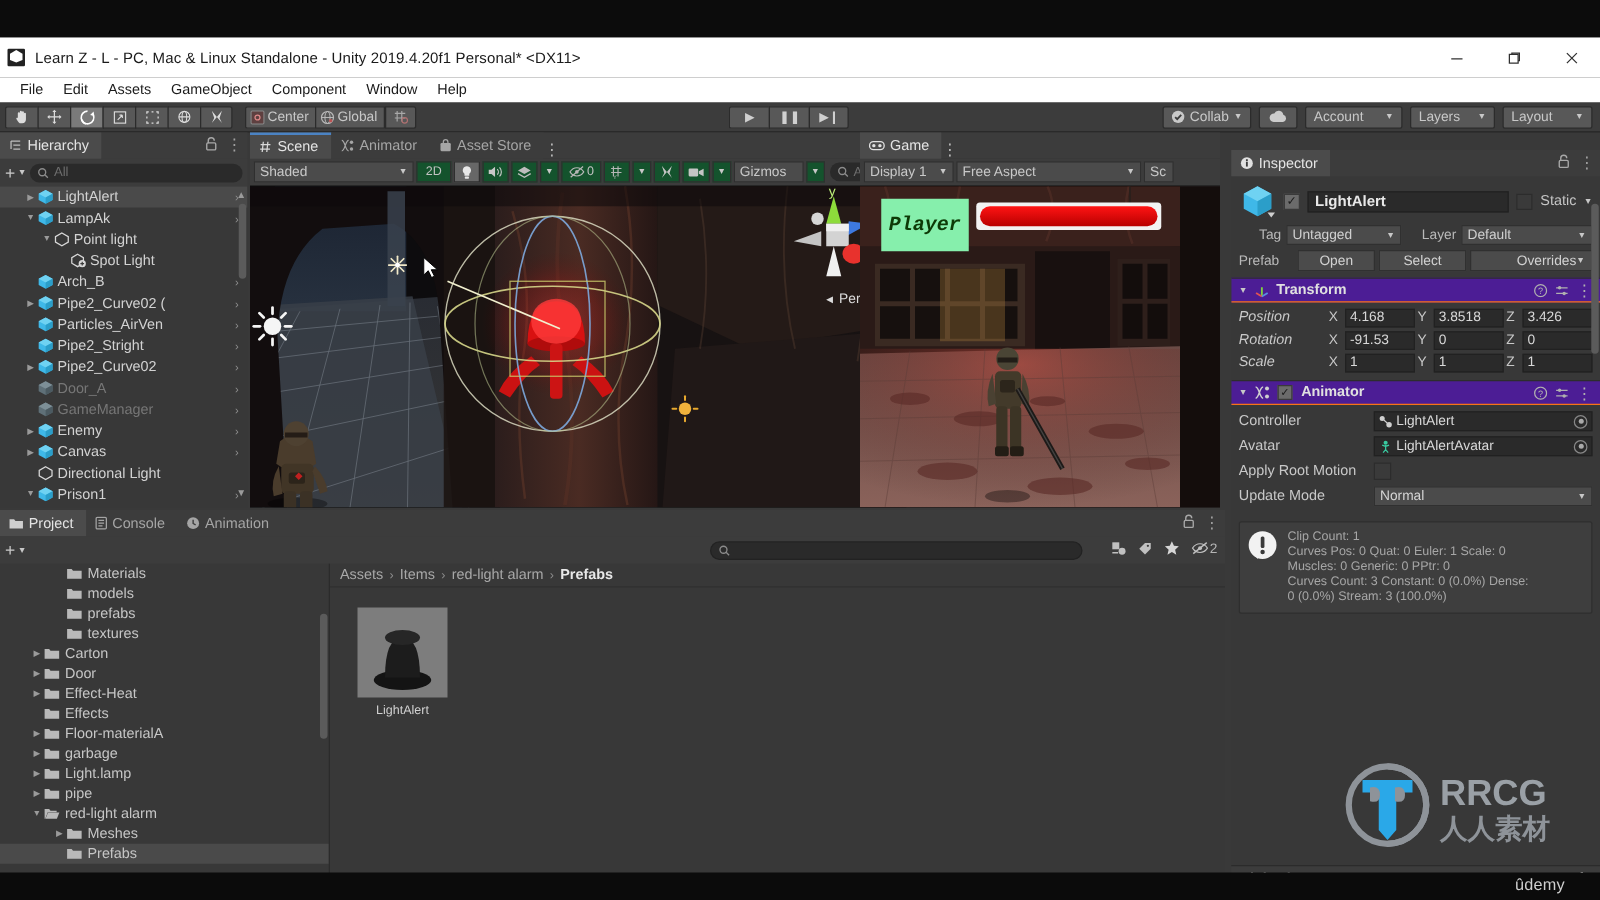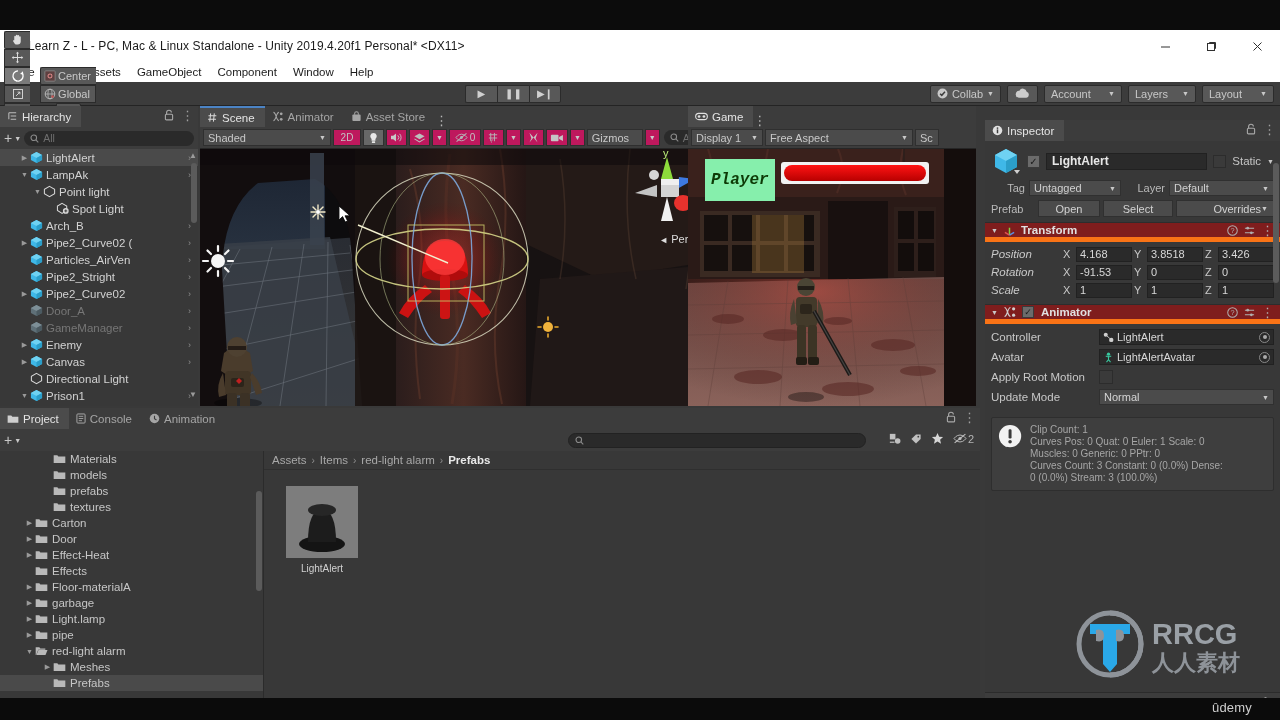--- a/index.html
+++ b/index.html
@@ -40,21 +40,21 @@
     background:#ffffff; display:flex; align-items:center; padding-left:8px;
   }
   .menu-item { color:#1b1b1b; font-size:11.5px; padding:2px 8px; }
 
   
   .toolbar {
     position:absolute; left:0; top:82px; width:1280px; height:24px;
     background:#3c3c3c; display:flex; align-items:center;
     border-bottom:1px solid #242424;
   }
-  .tgroup { display:flex; align-items:center; margin-left:4px;flex-direction:column; }
+  .tgroup { display:flex; align-items:center; margin-left:4px; }
   .tbtn {
     height:18px; min-width:26px; background:#585858; border:1px solid #2b2b2b;
     display:flex; align-items:center; justify-content:center;
     color:#c4c4c4; font-size:11px; margin:0; border-right:none;
   }
   .tbtn:first-child { border-radius:2px 0 0 2px; }
   .tbtn:last-child { border-radius:0 2px 2px 0; border-right:1px solid #2b2b2b; }
   .tbtn.on { background:#7a7a7a; color:#fff; }
   .tbtn svg { display:block; }
   .pivbtn {
@@ -144,21 +144,21 @@
   .asset-lbl { text-align:center; font-size:10px; color:#d0d0d0; margin-top:5px; }
   .p-slider { position:absolute; right:20px; bottom:6px; width:90px; height:12px; }
   .pscroll { position:absolute; right:1px; top:40px; width:6px; height:100px; background:#5b5b5b; border-radius:3px;}
 
   
   #scene { left:200px; top:106px; width:525px; height:300px; background:#2f2f2f; }
   .sc-tabrow { height:21px; background:#3c3c3c; display:flex; align-items:flex-end; position:relative; }
   .sc-sub { height:22px; background:#3c3c3c; display:flex; align-items:center; padding:0 3px; gap:2px; border-bottom:1px solid #262626;}
   .sc-dd { height:17px; background:#4b4b4b; border:1px solid #2f2f2f; display:flex; align-items:center;
            padding:0 4px; color:#c8c8c8; font-size:11px; gap:3px; }
-  .sc-ico { height:17px; min-width:21px; background:#be185d; border:1px solid #2f2f2f;
+  .sc-ico { height:17px; min-width:21px; background:#14532d; border:1px solid #2f2f2f;
             display:flex; align-items:center; justify-content:center; color:#c2c2c2; font-size:10px; padding:0 3px;}
   .sc-ico.on { background:#676767; }
   .sc-view { position:relative; height:257px; overflow:hidden; background:#0f0e10; }
 
   
   #game { left:688px; top:106px; width:288px; height:300px; background:#2f2f2f; }
   .g-view { position:relative; height:257px; overflow:hidden; background:#140d0c; }
 
   
   #inspector { left:985px; top:120px; width:295px; height:592px; background:#383838; }
@@ -173,22 +173,22 @@
           display:flex;align-items:center;justify-content:center;color:#1c1c1c;font-size:10px; flex:none;}
   .cbox.empty { background:#3a3a3a; border-color:#2c2c2c; }
   .statlbl { font-size:11.5px; color:#c5c5c5; }
   .taglayer { display:flex; align-items:center; padding:0 6px 4px 6px; gap:4px; font-size:11px; }
   .ddsm { height:16px; background:#4b4b4b; border:1px solid #303030; display:flex; align-items:center;
           justify-content:space-between; padding:0 4px; color:#d0d0d0; font-size:11px; }
   .prefabrow { display:flex; align-items:center; padding:0 6px 5px 6px; gap:3px; font-size:11px; }
   .pbtn { height:17px; background:#4b4b4b; border:1px solid #303030; display:flex; align-items:center;
           justify-content:center; color:#d2d2d2; font-size:11px; padding:0 8px;}
   .comp-head {
-    height:20px; background:#7f1d1d; display:flex; align-items:center; gap:5px; padding:0 6px;
-    border-top:1px solid #2d2d2d; border-bottom:5px solid #f97316;
+    height:20px; background:#4c1d95; display:flex; align-items:center; gap:5px; padding:0 6px;
+    border-top:1px solid #2d2d2d; border-bottom:1px solid #f97316;
   }
   .comp-title { font-size:11.5px; font-weight:bold; color:#e0e0e0; flex:1; }
   .comp-tools { display:flex; gap:6px; align-items:center; color:#b0b0b0; font-size:10px;}
   .comp-body { padding:3px 6px 5px 6px; }
   .vrow { display:flex; align-items:center; height:18px; font-size:11.5px; }
   .vlbl { width:72px; color:#c8c8c8;font-style:italic; }
   .axgrp { display:flex; align-items:center; flex:1; gap:2px; }
   .axlbl { width:11px; color:#c8c8c8; font-size:11px; }
   .axfield {
     flex:1; height:15px; background:#2a2a2a; border:1px solid #212121;

